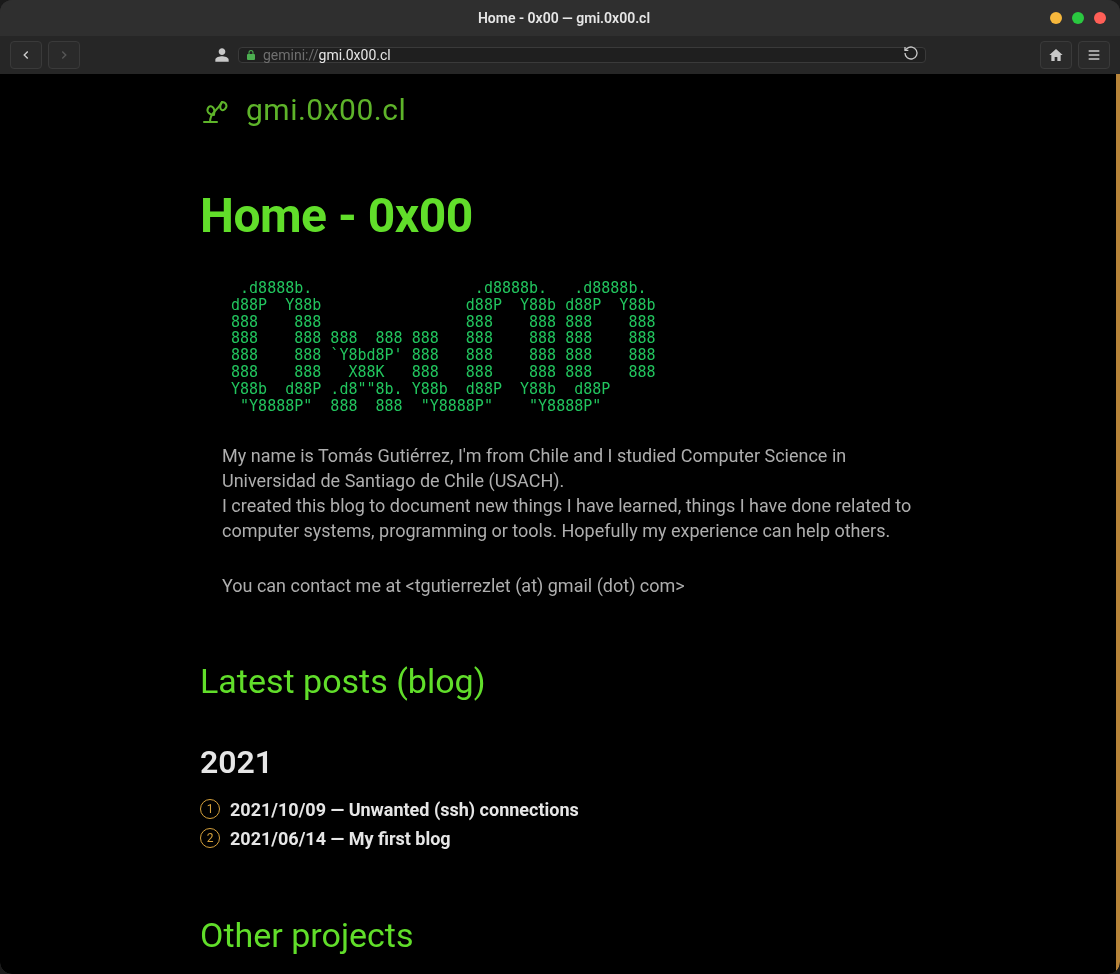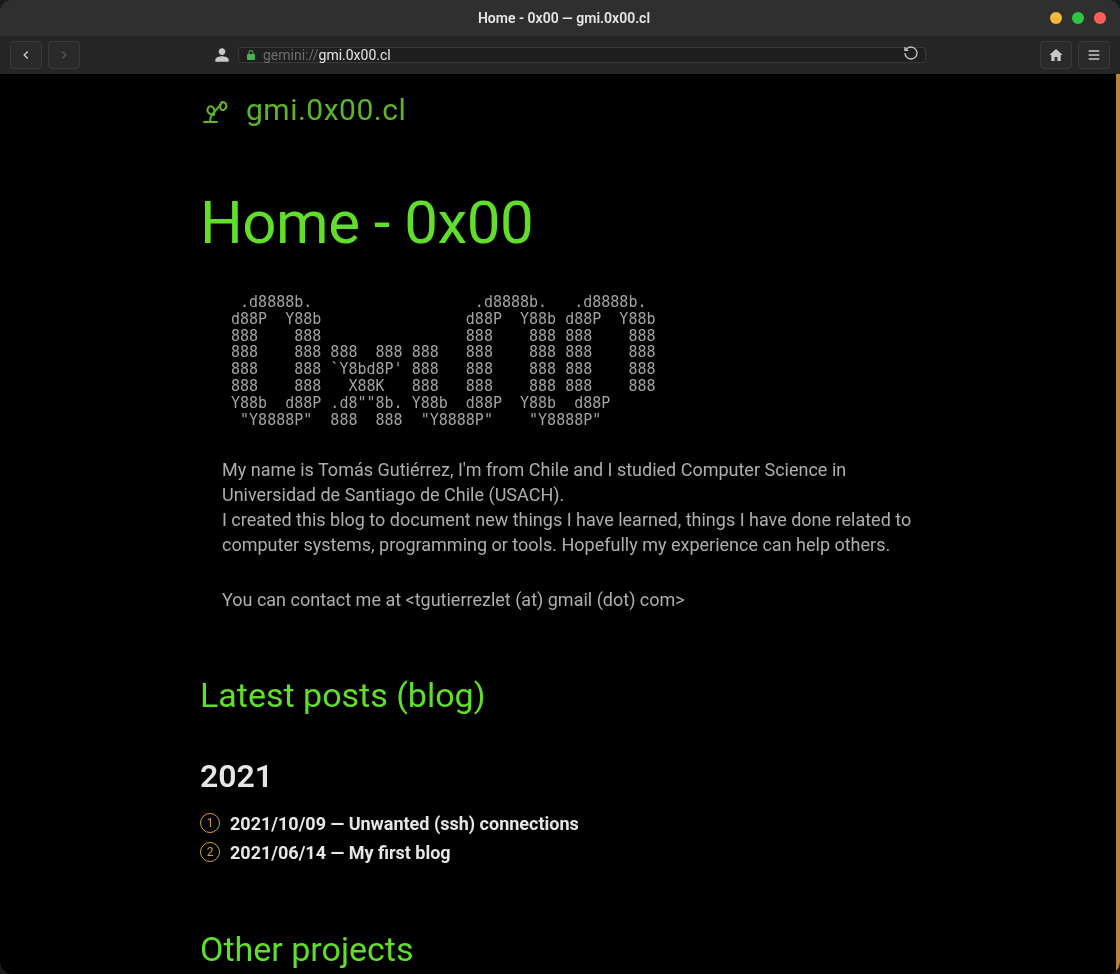--- a/index.html
+++ b/index.html
@@ -153,30 +153,30 @@
   }
   .site-logo svg { width: 100%; height: 100%; display: block; }
   .site-name {
     font-size: 30px;
     font-weight: 400;
     color: #5eb42a;
     letter-spacing: 0.5px;
   }
 
   h1.page-title {
-    font-size: 60px;
-    font-weight: 400;
+    font-size: 48px;
+    font-weight: 700;
     color: #61de2a;
     margin-top: 60px;
     letter-spacing: -0.5px;
   }
 
   pre.ascii {
     font-family: "DejaVu Sans Mono", "Menlo", "Consolas", monospace;
-    color: #a3a3a3;
+    color: #22c55e;
     font-size: 15px;
     line-height: 1.12;
     margin: 36px 0 0 22px;
     white-space: pre;
   }
 
   .para {
     font-size: 18px;
     line-height: 1.38;
     color: #aeaeae;

